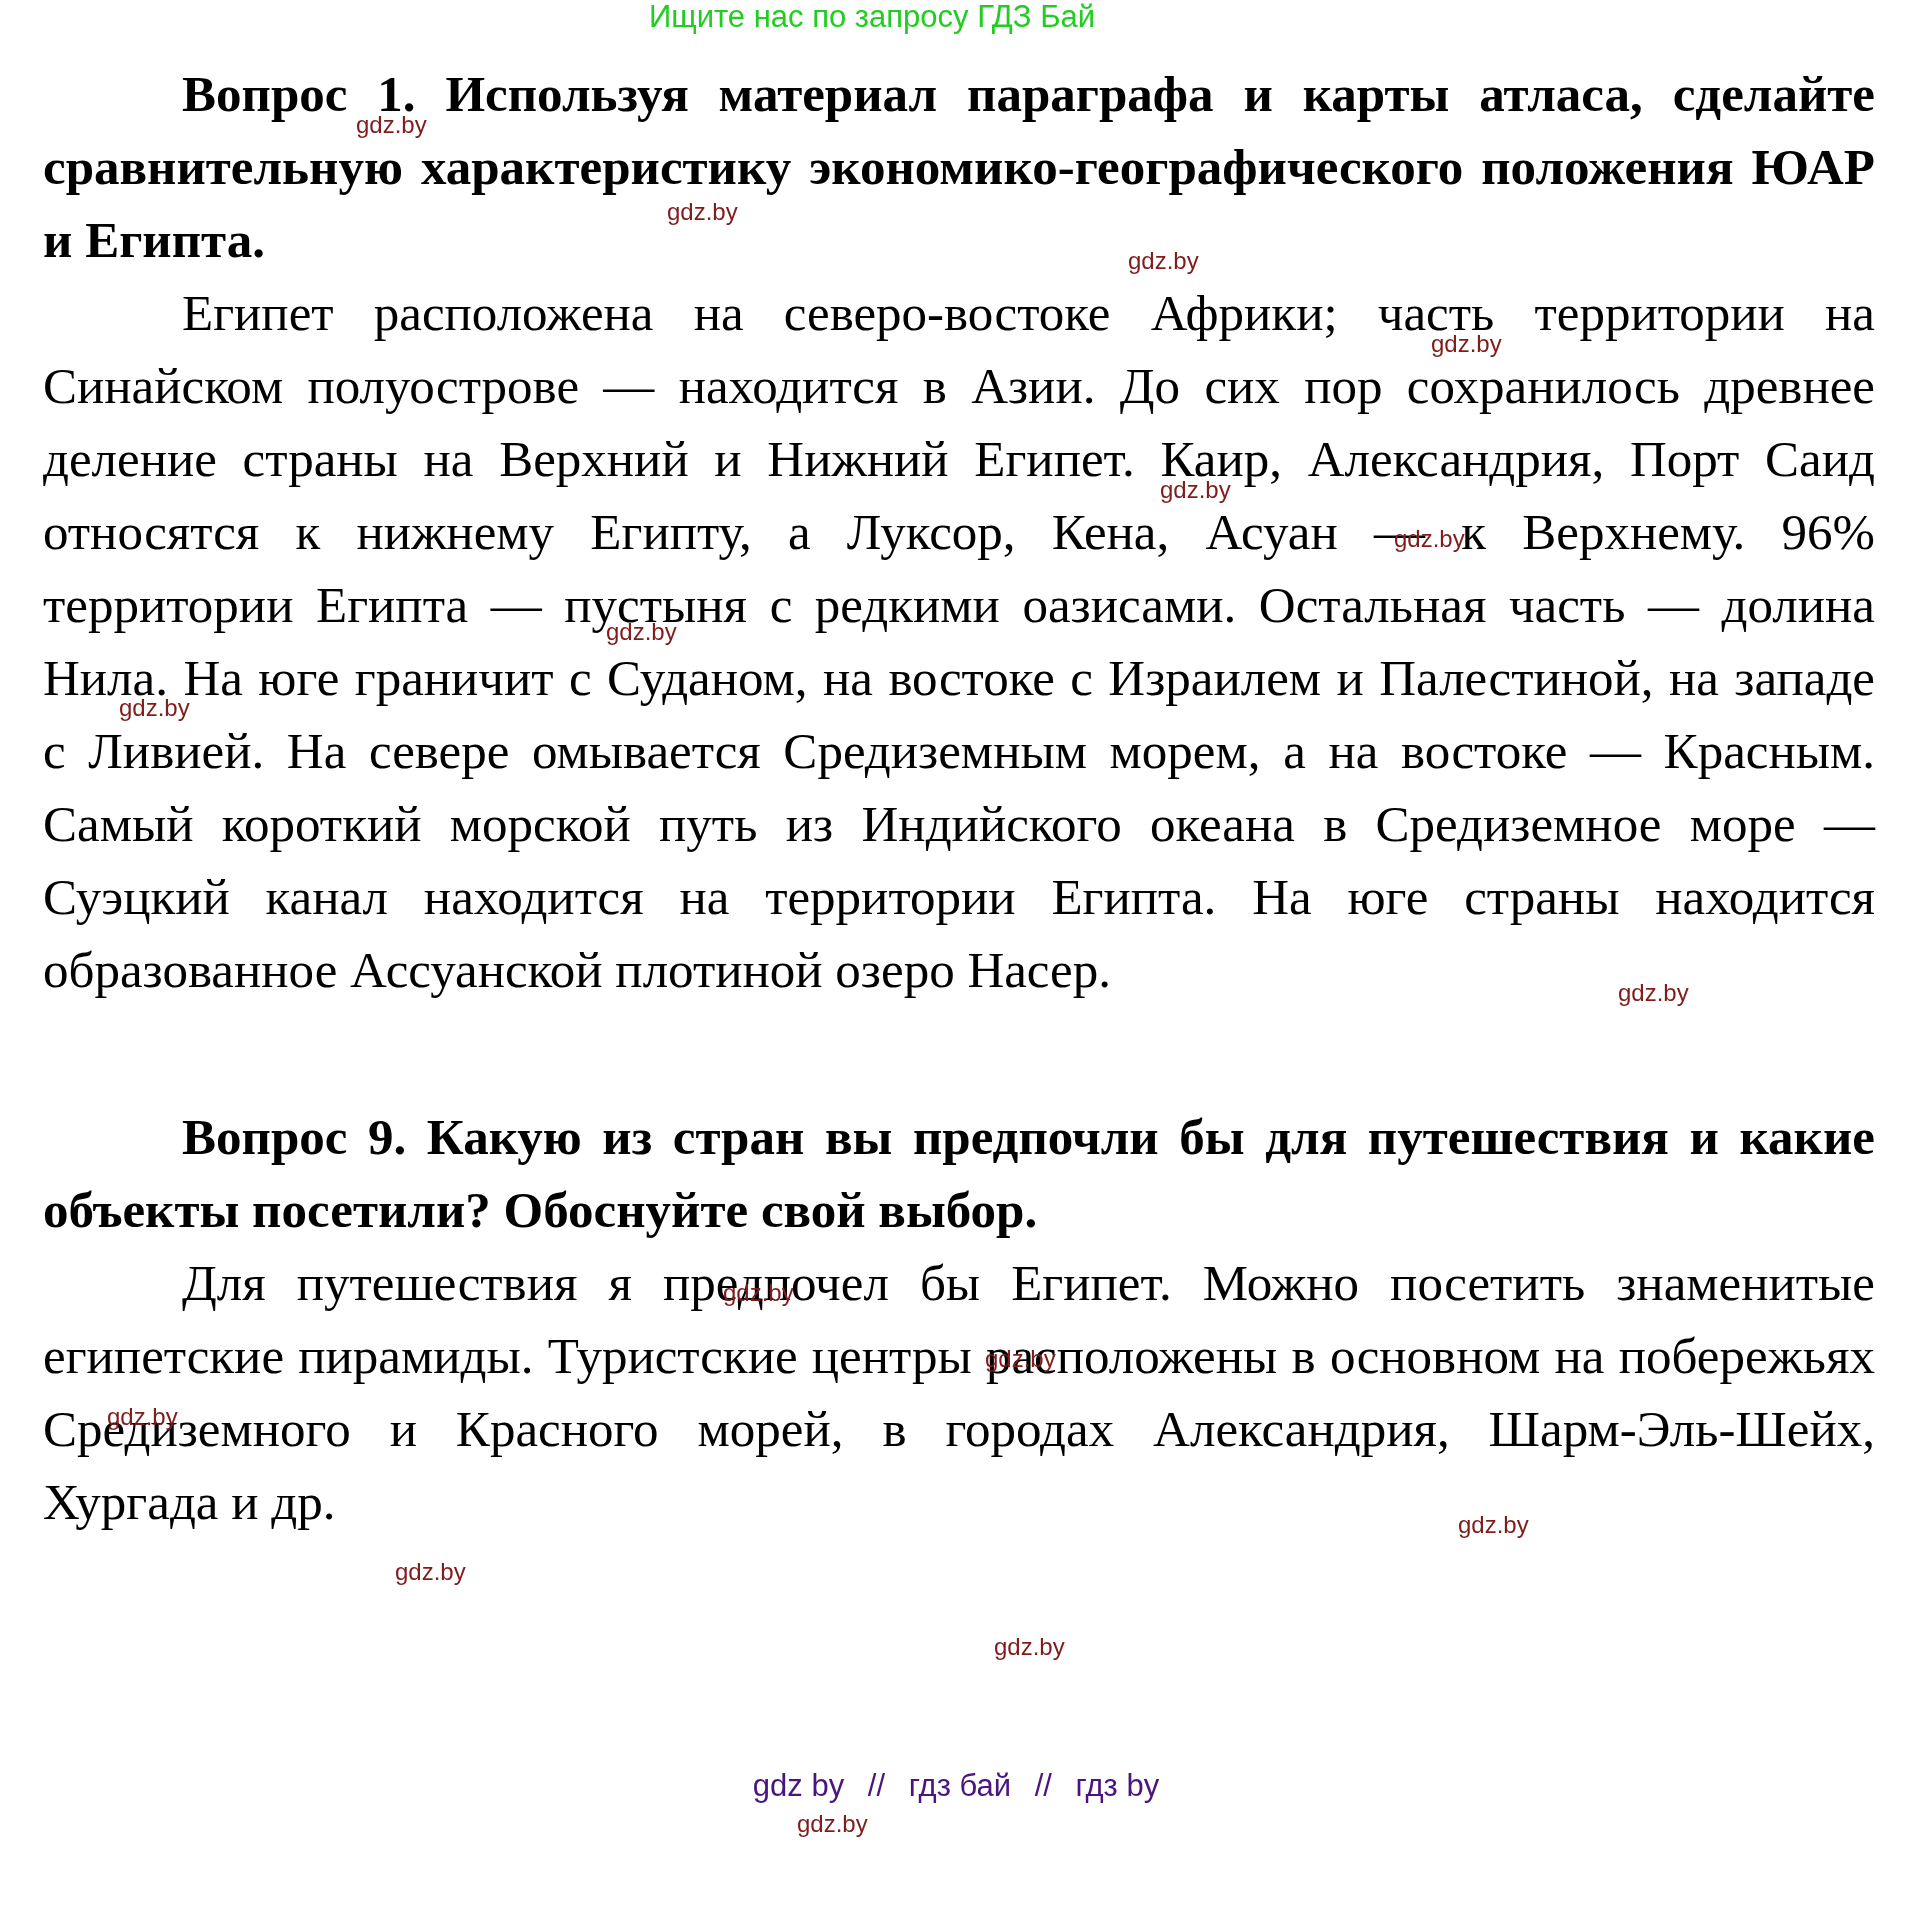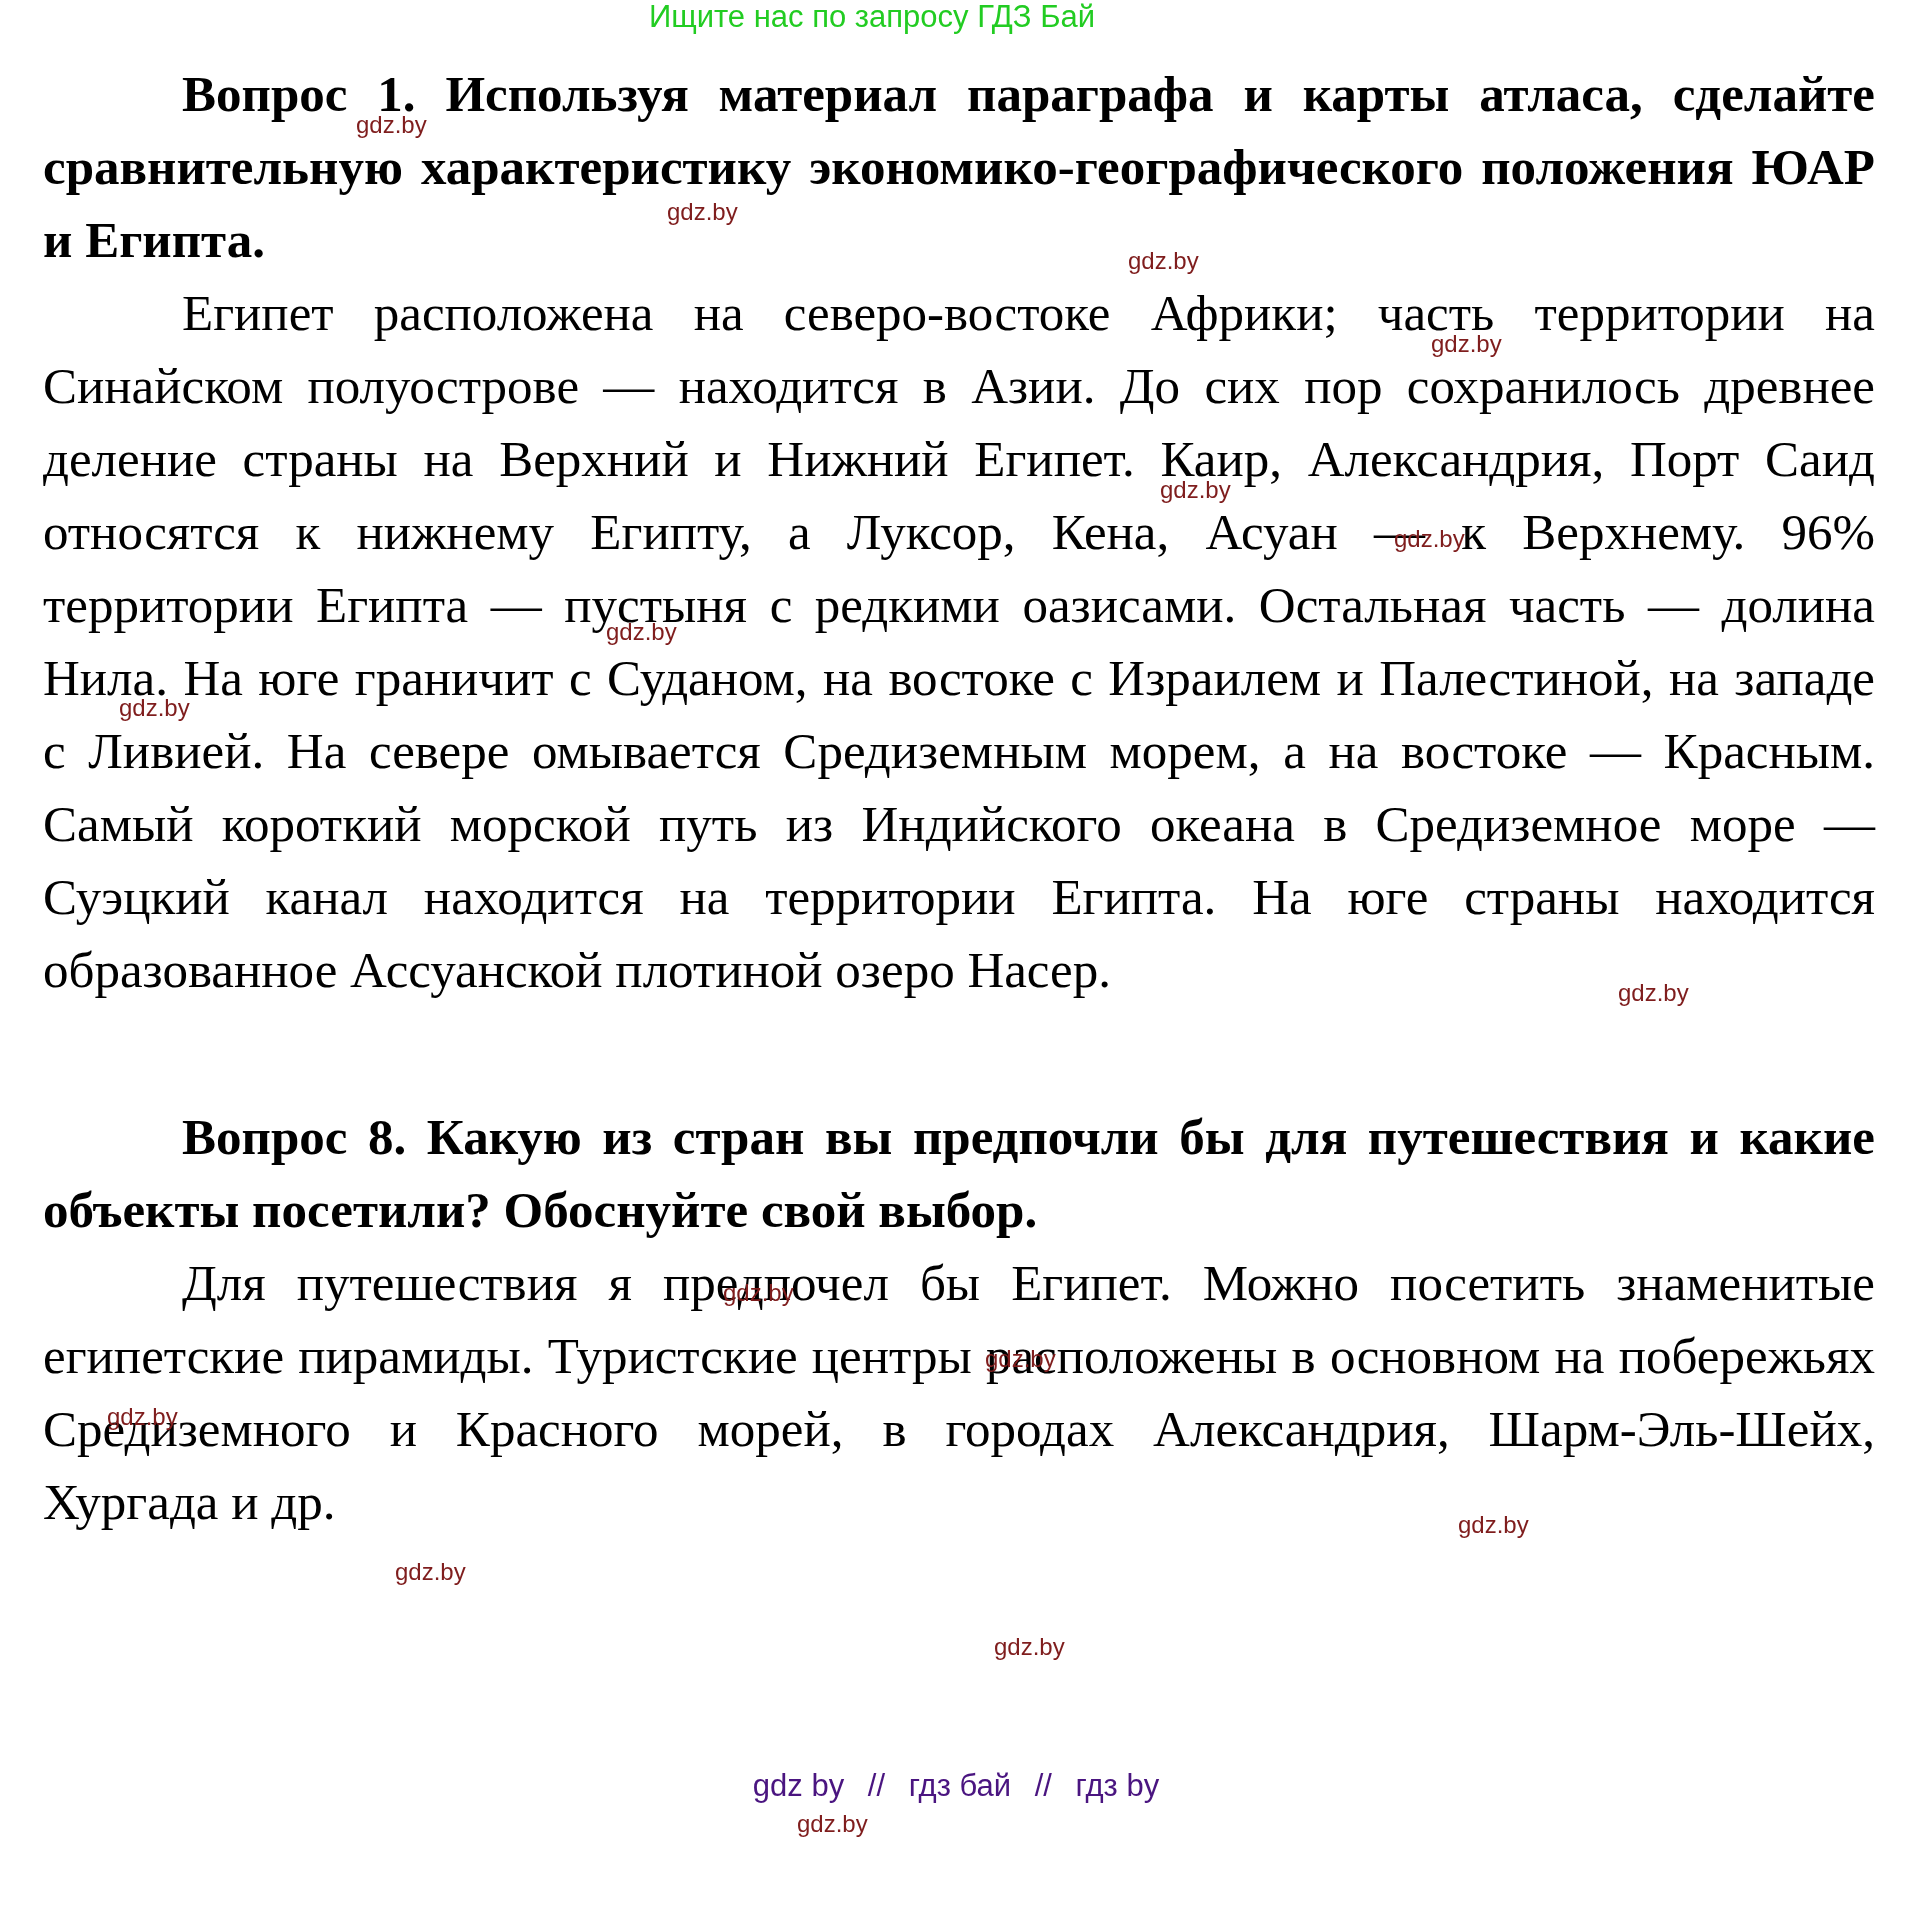--- a/index.html
+++ b/index.html
@@ -30,21 +30,21 @@
 </style>
 </head>
 <body>
 
 <div class="top-banner">Ищите нас по запросу ГДЗ Бай</div>
 
 <div class="page">
   <p class="q">Вопрос 1. Используя материал параграфа и карты атласа, сделайте сравнительную характеристику экономико-географического положения ЮАР и Египта.</p>
   <p>Египет расположена на северо-востоке Африки; часть территории на Синайском полуострове — находится в Азии. До сих пор сохранилось древнее деление страны на Верхний и Нижний Египет. Каир, Александрия, Порт Саид относятся к нижнему Египту, а Луксор, Кена, Асуан — к Верхнему. 96% территории Египта — пустыня с редкими оазисами. Остальная часть — долина Нила. На юге граничит с Суданом, на востоке с Израилем и Палестиной, на западе с Ливией. На севере омывается Средиземным морем, а на востоке — Красным. Самый короткий морской путь из Индийского океана в Средиземное море — Суэцкий канал находится на территории Египта. На юге страны находится образованное Ассуанской плотиной озеро Насер.</p>
   <div class="gap"></div>
-  <p class="q">Вопрос 8. Какую из стран вы предпочли бы для путешествия и какие объекты посетили? Обоснуйте свой выбор.</p>
+  <p class="q">Вопрос 9. Какую из стран вы предпочли бы для путешествия и какие объекты посетили? Обоснуйте свой выбор.</p>
   <p>Для путешествия я предпочел бы Египет. Можно посетить знаменитые египетские пирамиды. Туристские центры расположены в основном на побережьях Средиземного и Красного морей, в городах Александрия, Шарм-Эль-Шейх, Хургада и др.</p>
 </div>
 
 <div id="wm-layer">
     <span class="wm" style="left: 356px; top: 111px;">gdz.by</span>
     <span class="wm" style="left: 667px; top: 198px;">gdz.by</span>
     <span class="wm" style="left: 1128px; top: 247px;">gdz.by</span>
     <span class="wm" style="left: 1431px; top: 330px;">gdz.by</span>
     <span class="wm" style="left: 1160px; top: 476px;">gdz.by</span>
     <span class="wm" style="left: 1394px; top: 525px;">gdz.by</span>

